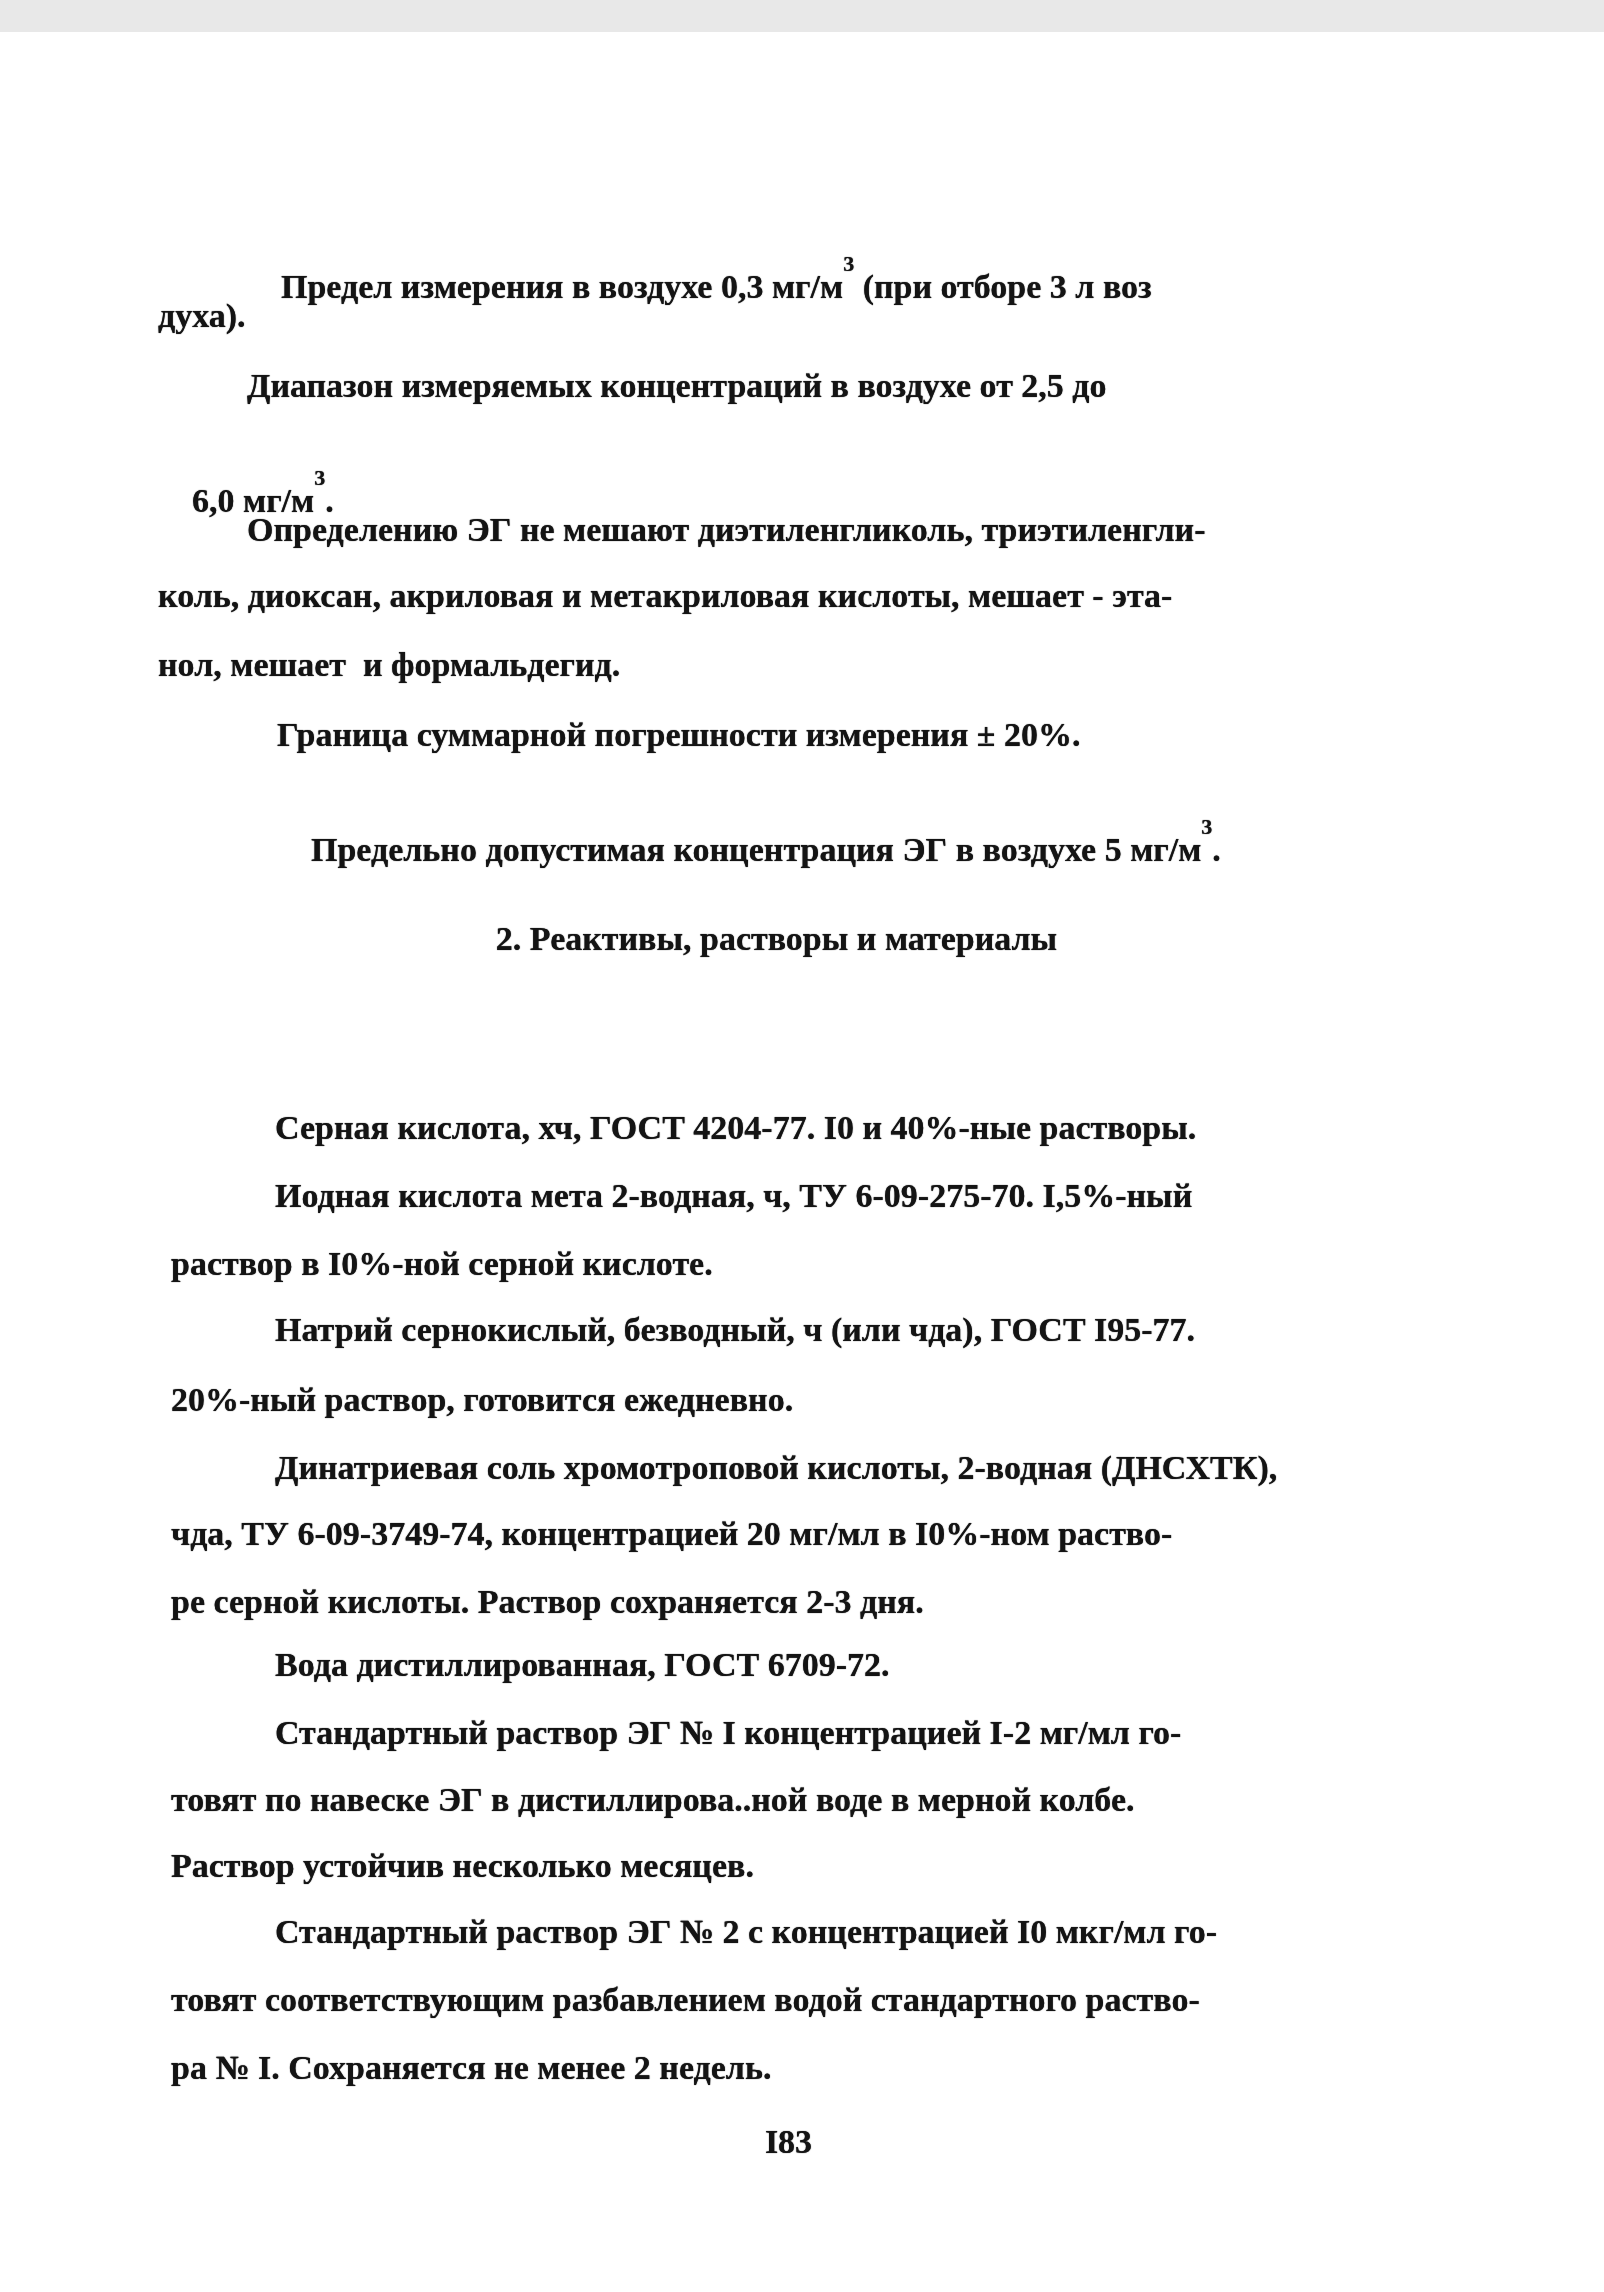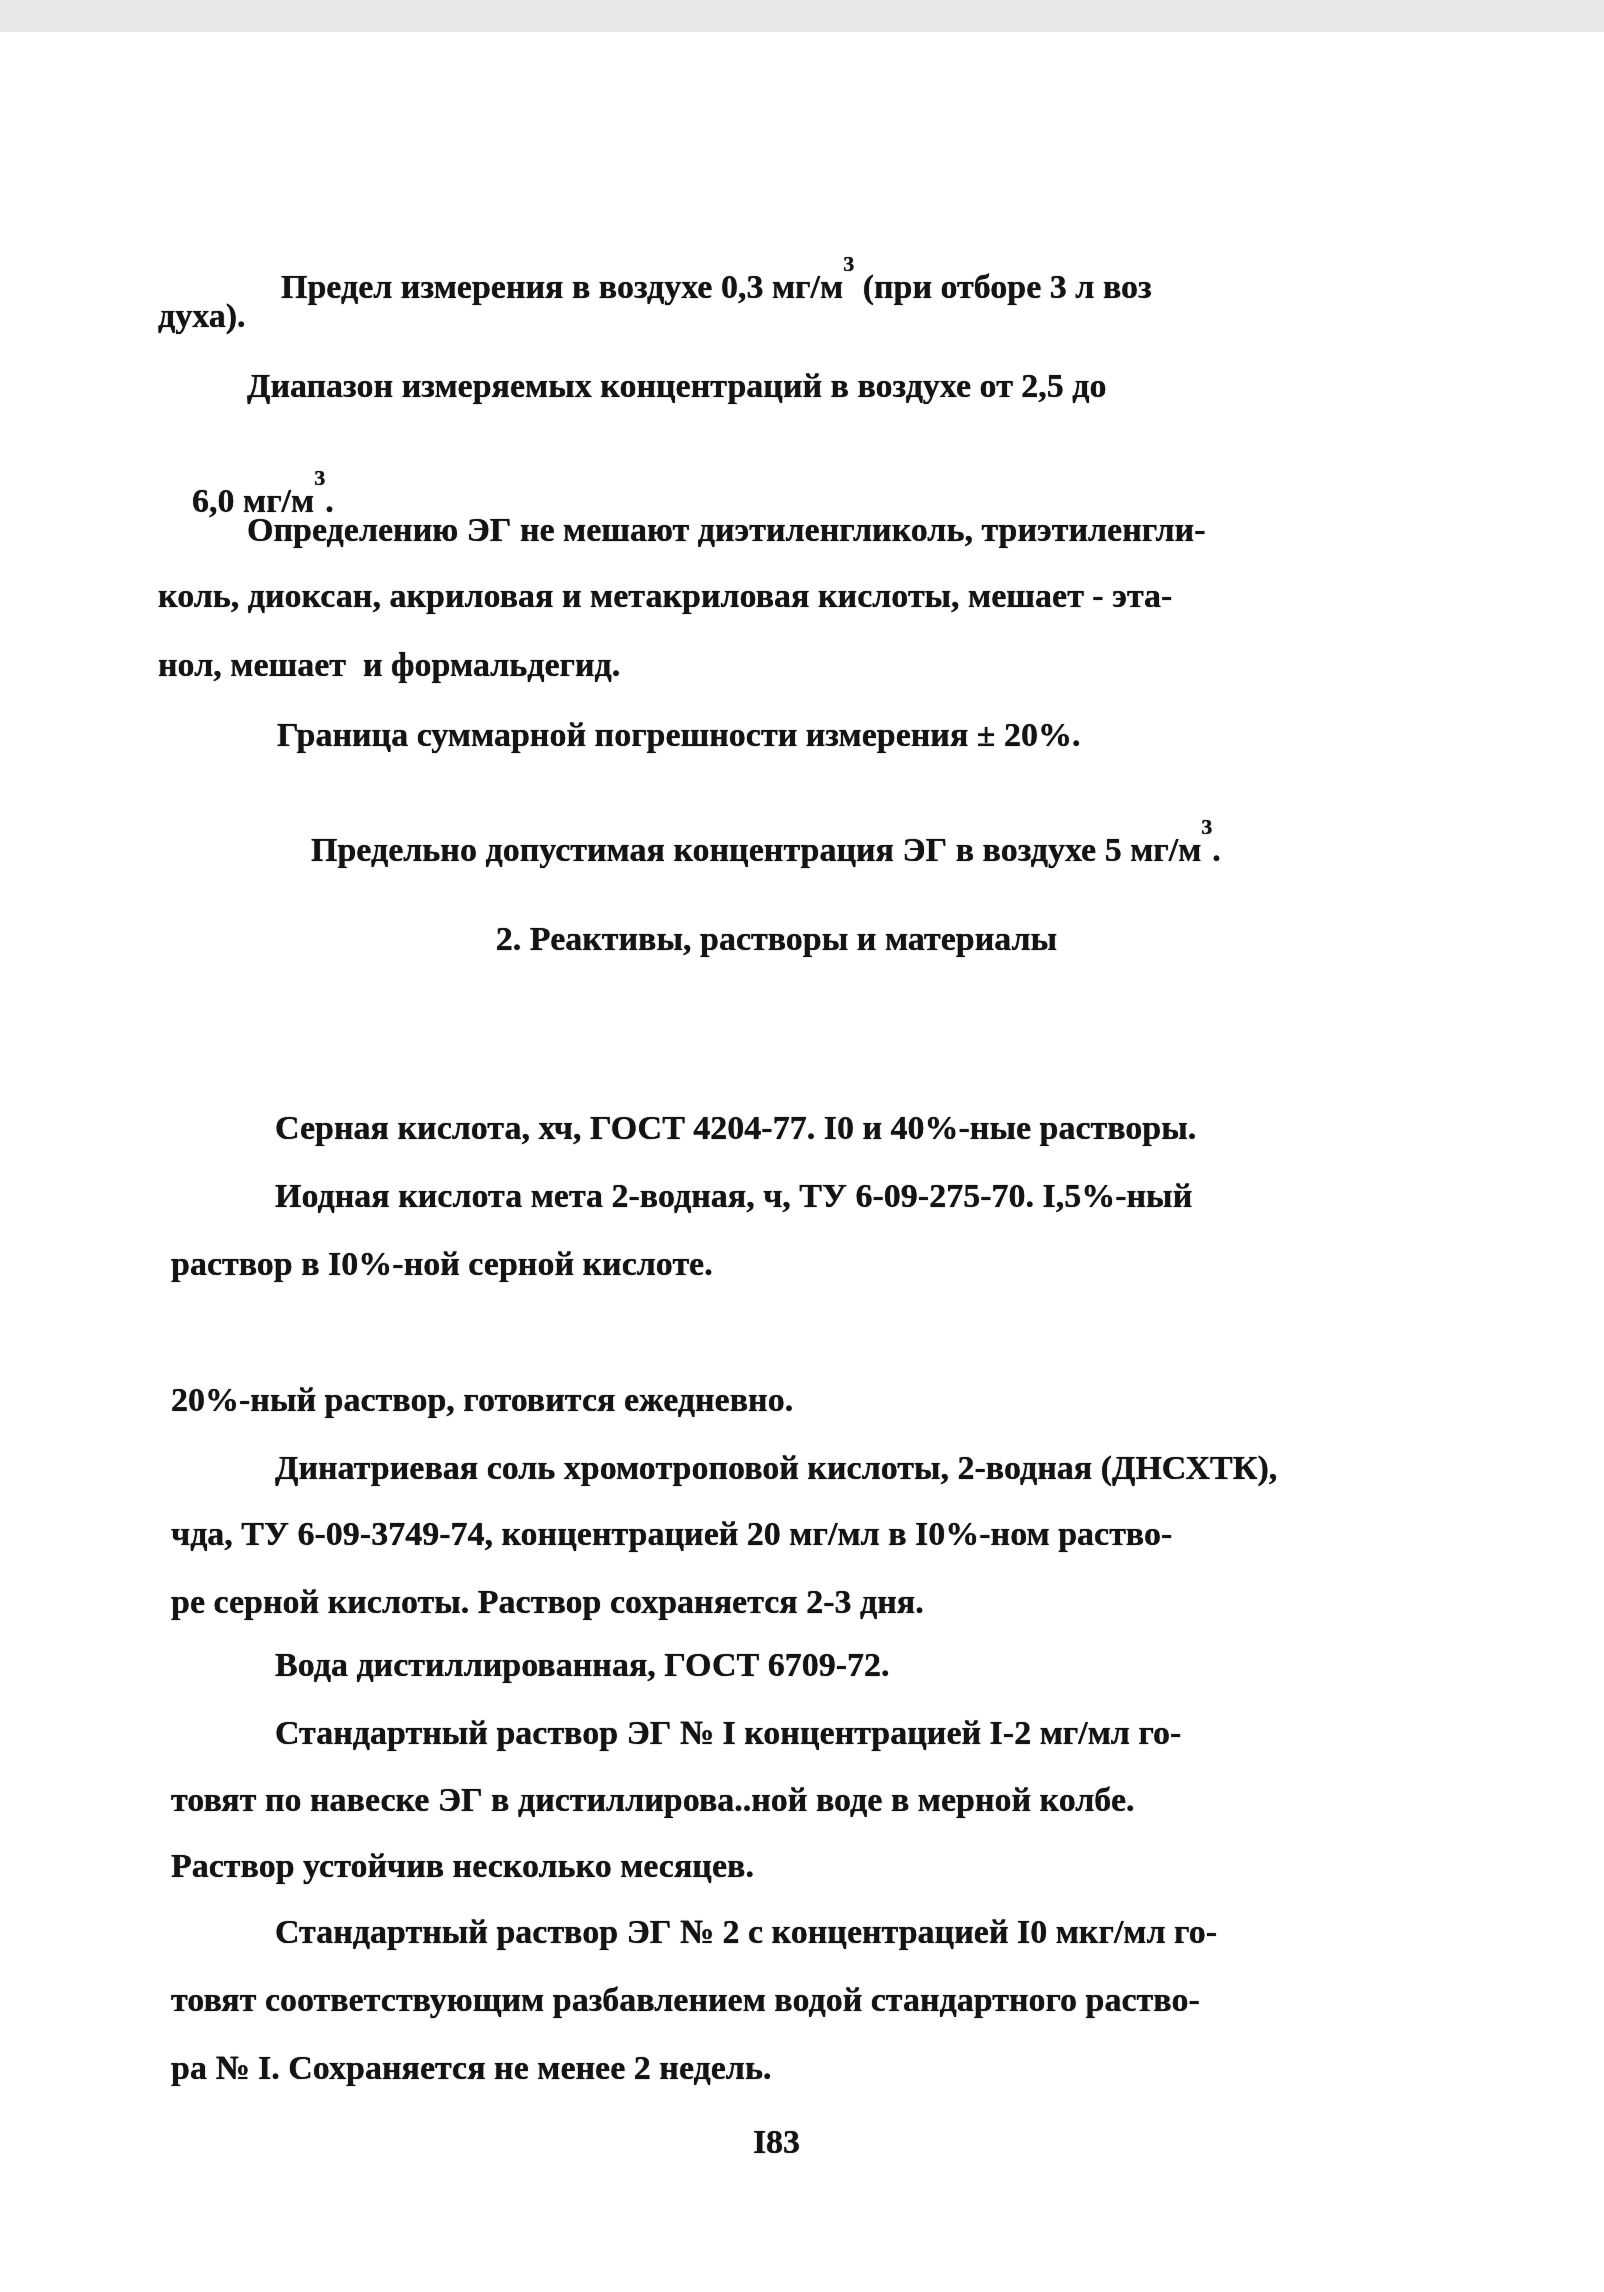--- a/index.html
+++ b/index.html
@@ -71,30 +71,31 @@
 
   <div class="ln" style="top:747px; left:277px">
     <span class="seg">Предельно допустимая концентрация ЭГ в воздухе 5 мг/м</span><sup>3</sup><span class="seg">.</span>
   </div>
 
   <div class="ln centered" style="top:883px">2. Реактивы, растворы и материалы</div>
 
   <div class="ln" style="top:1072px; left:275px">Серная кислота, хч, ГОСТ 4204-77. I0 и 40%-ные растворы.</div>
   <div class="ln" style="top:1140px; left:275px">Иодная кислота мета 2-водная, ч, ТУ 6-09-275-70. I,5%-ный</div>
   <div class="ln" style="top:1208px; left:171px">раствор в I0%-ной серной кислоте.</div>
+  <div class="ln" style="top:1274px; left:275px">Натрий сернокислый, безводный, ч (или чда), ГОСТ I95-77.</div>
   <div class="ln" style="top:1344px; left:171px">20%-ный раствор, готовится ежедневно.</div>
   <div class="ln" style="top:1412px; left:275px">Динатриевая соль хромотроповой кислоты, 2-водная (ДНСХТК),</div>
   <div class="ln" style="top:1478px; left:171px">чда, ТУ 6-09-3749-74, концентрацией 20 мг/мл в I0%-ном раство-</div>
   <div class="ln" style="top:1546px; left:171px">ре серной кислоты. Раствор сохраняется 2-3 дня.</div>
   <div class="ln" style="top:1609px; left:275px">Вода дистиллированная, ГОСТ 6709-72.</div>
   <div class="ln" style="top:1677px; left:275px">Стандартный раствор ЭГ № I концентрацией I-2 мг/мл го-</div>
   <div class="ln" style="top:1744px; left:171px">товят по навеске ЭГ в дистиллирова..ной воде в мерной колбе.</div>
   <div class="ln" style="top:1810px; left:171px">Раствор устойчив несколько месяцев.</div>
   <div class="ln" style="top:1876px; left:275px">Стандартный раствор ЭГ № 2 с концентрацией I0 мкг/мл го-</div>
   <div class="ln" style="top:1944px; left:171px">товят соответствующим разбавлением водой стандартного раство-</div>
   <div class="ln" style="top:2012px; left:171px">ра № I. Сохраняется не менее 2 недель.</div>
 
-  <div class="ln centered" style="top:2086px; width:1553px; text-align:center;">I83</div>
+  <div class="ln centered" style="top:2086px; width:1553px; text-align:center;padding-left:12px;">I83</div>
 
   <div class="artifact"></div>
 
 </div>
 
 
 </body></html>

